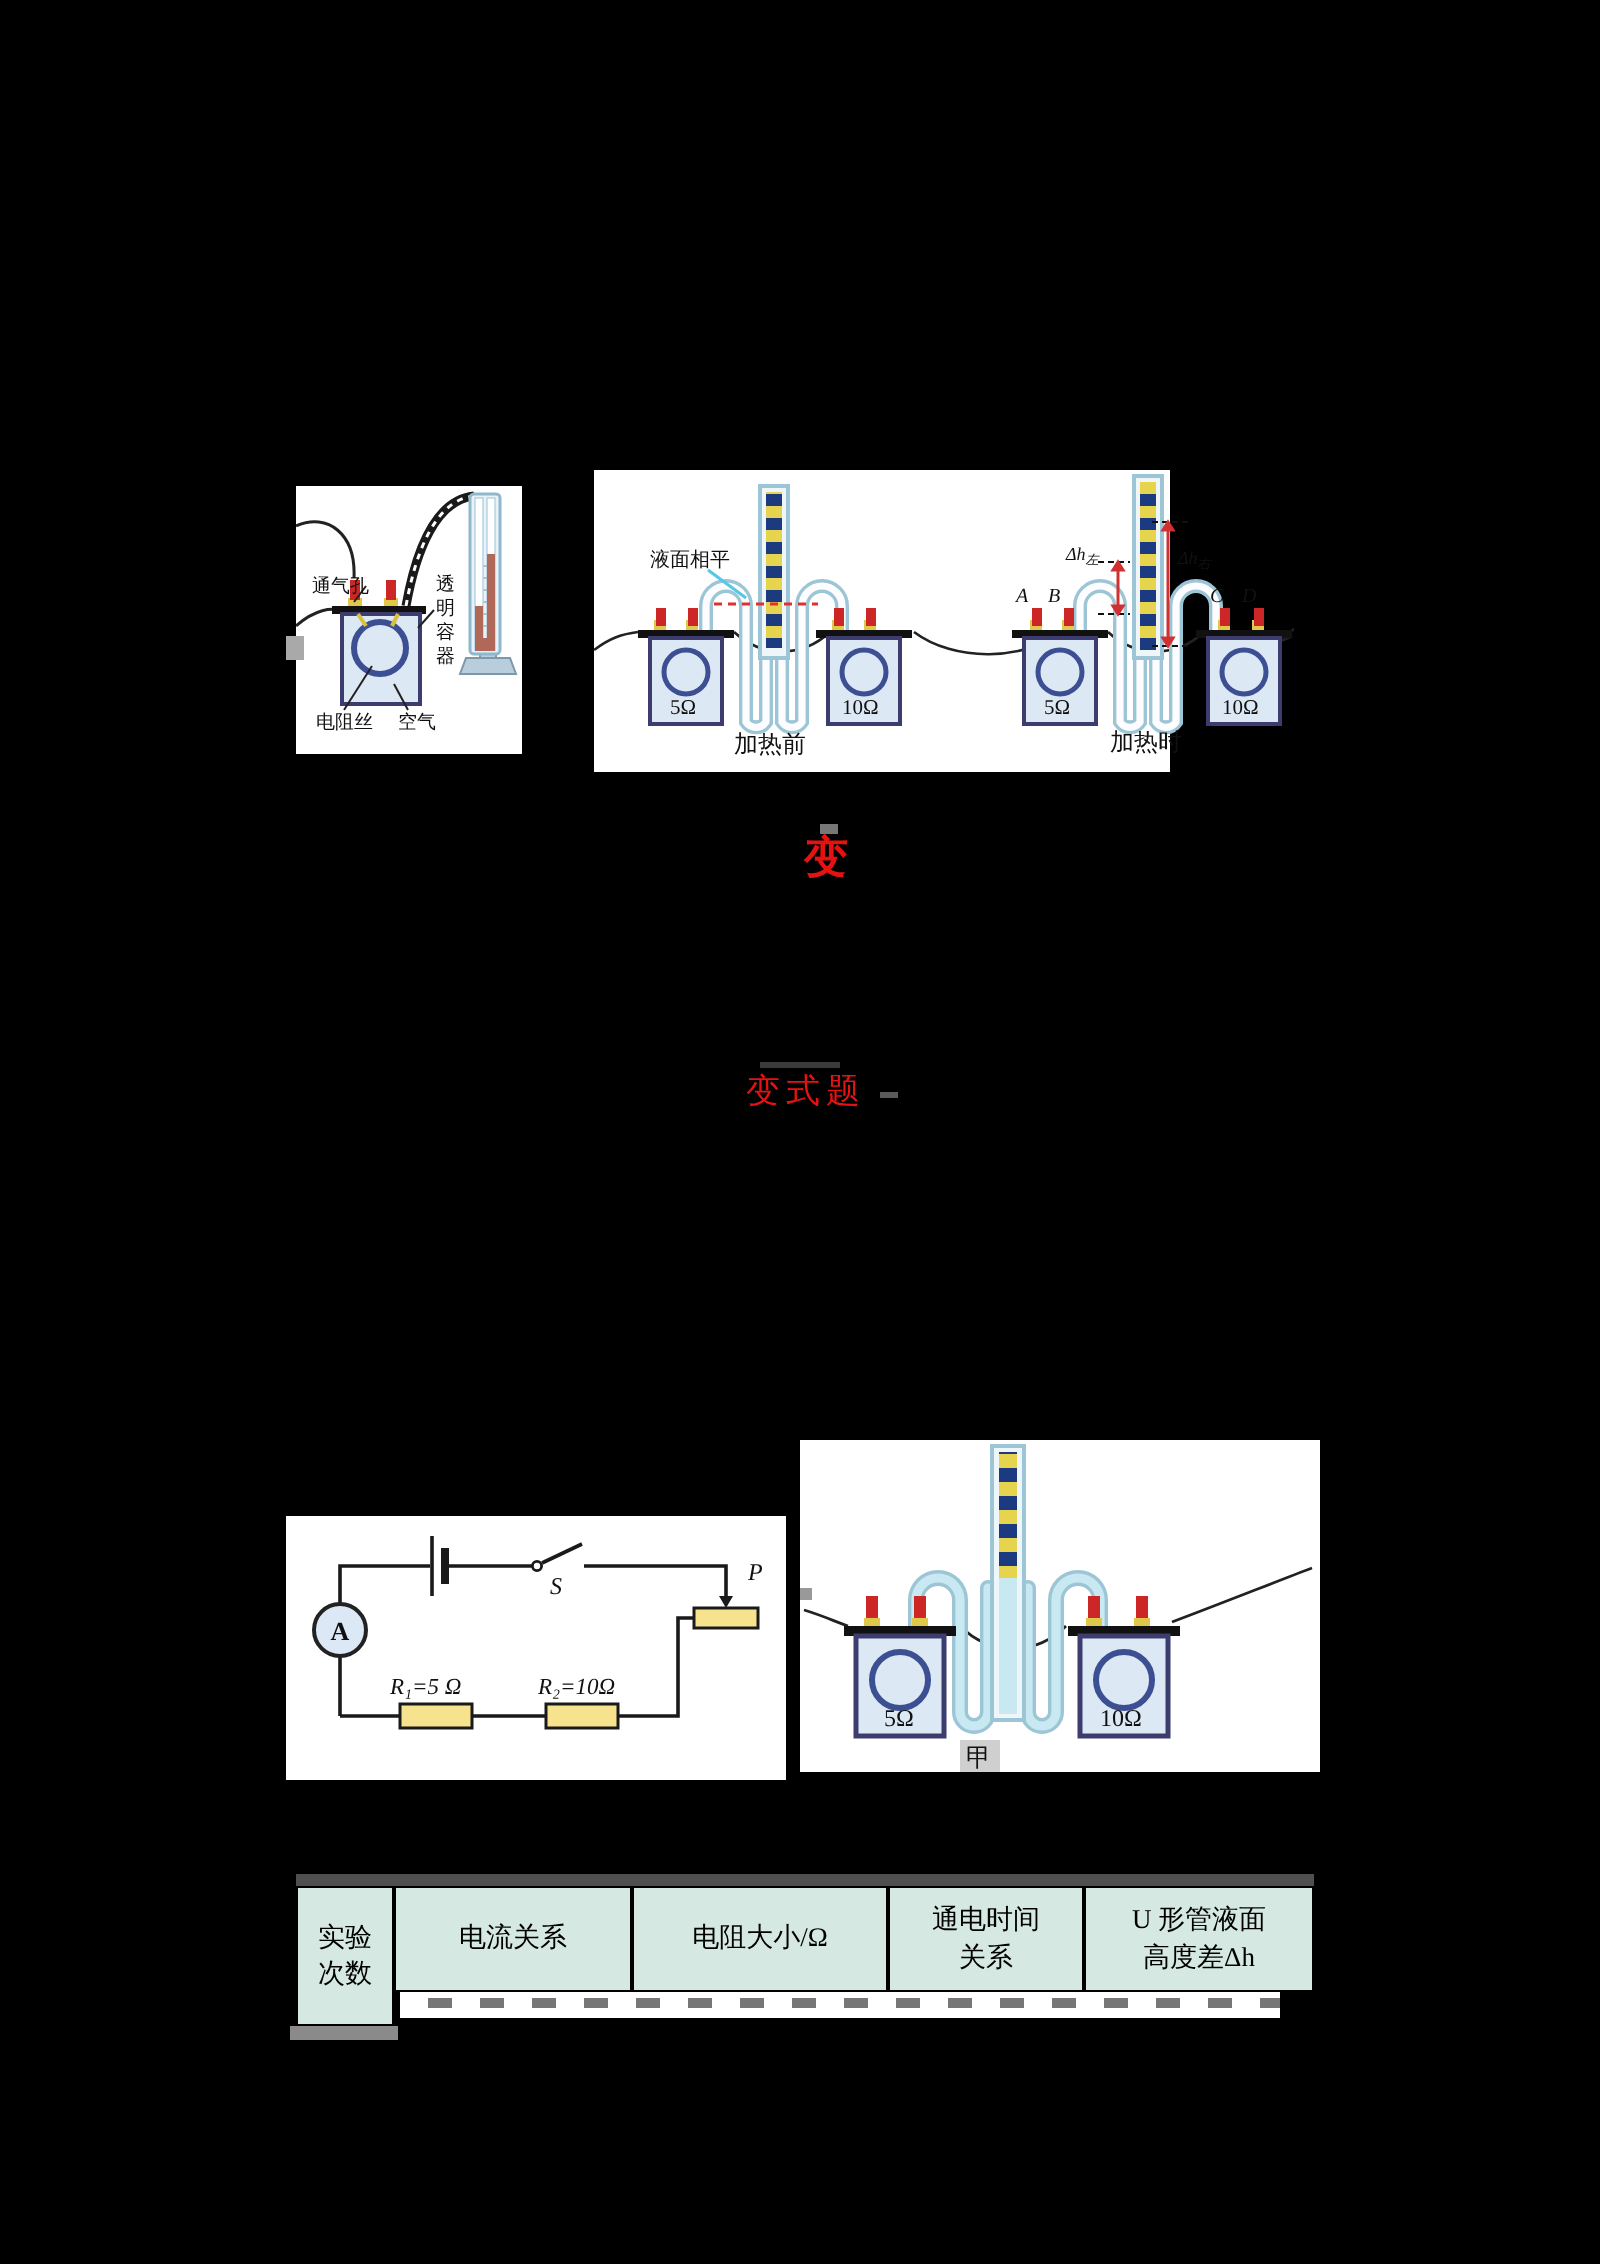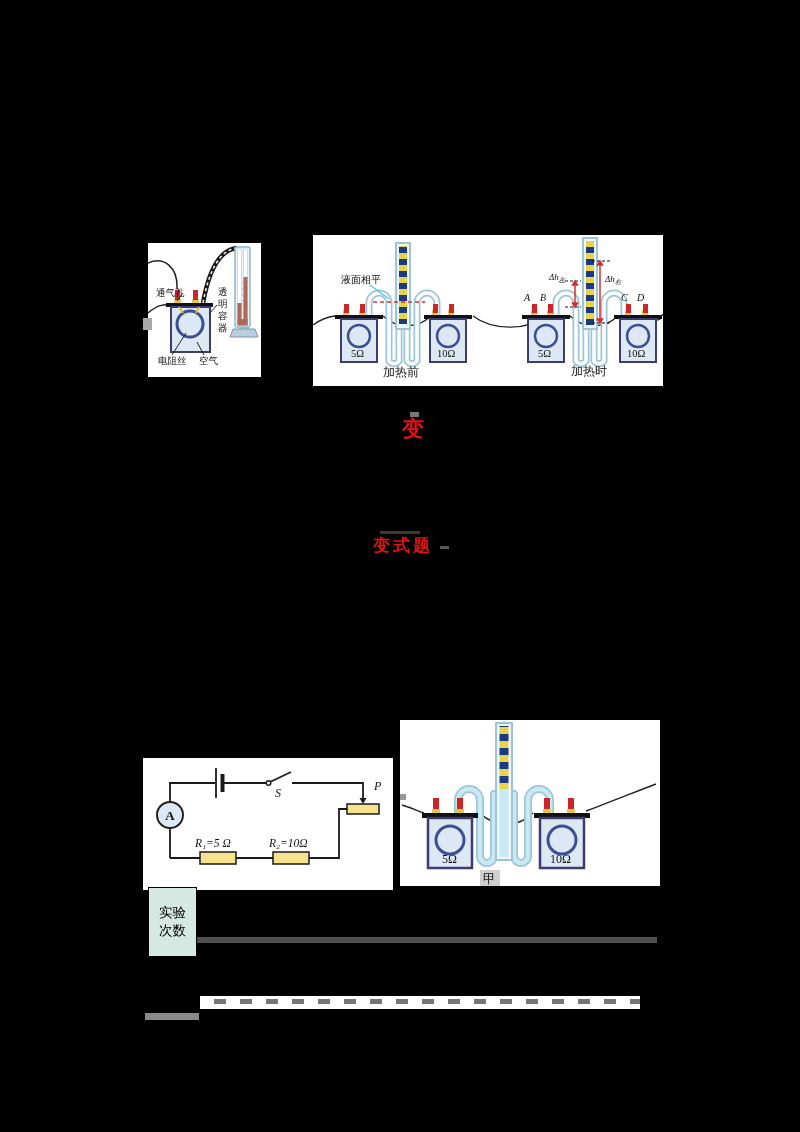--- a/index.html
+++ b/index.html
@@ -4,27 +4,27 @@
 <style>
   html,body{margin:0;padding:0;background:#000;}
   #page{position:relative;width:800px;height:1132px;background:#000;overflow:hidden;
         font-family:"Liberation Serif","DejaVu Serif",serif;}
   .figbox{position:absolute;background:#fff;}
   svg text{font-family:"Liberation Serif","DejaVu Serif",serif;fill:#111;}
   
   .stamp1{position:absolute;left:402px;top:417px;color:#e51212;font-weight:bold;
           font-size:22px;line-height:24px;}
   .stamp1-cap{position:absolute;left:410px;top:412px;width:9px;height:5px;background:#777;}
-  .stamp2{position:absolute;left:373px;top:537px;color:#e51212;font-weight:bold;
+  .stamp2{position:absolute;left:373px;top:537px;color:#e51212;font-weight:normal;
           font-size:17px;line-height:18px;letter-spacing:3px;}
   .stamp2-cap{position:absolute;left:380px;top:531px;width:40px;height:3px;background:#3a3a3a;}
   .stamp2-dash{position:absolute;left:440px;top:546px;width:9px;height:3px;background:#5a5a5a;}
   
   .tbl-strip{position:absolute;left:148px;top:937px;width:509px;height:6px;background:#4f4f4f;}
-  .tbl-col1{position:absolute;left:148px;top:887px;width:49px;height:70px;background:#d6e8e2;
+  .tbl-col1{position:absolute;left:148px;top:943px;width:49px;height:70px;background:#d6e8e2;
             border:1.5px solid #000;box-sizing:border-box;display:flex;align-items:center;
             justify-content:center;text-align:center;font-size:13.5px;color:#000;
             white-space:pre-line;line-height:1.35;}
   .tbl-head{position:absolute;left:197px;top:943px;display:flex;height:53px;}
   .tbl-cell{background:#d6e8e2;border:1.5px solid #000;box-sizing:border-box;display:flex;
             align-items:center;justify-content:center;text-align:center;font-size:13.5px;
             color:#000;white-space:pre-line;line-height:1.35;height:53px;}
   .c2{width:119px;} .c3{width:128px;} .c4{width:98px;} .c5{width:115px;}
   .tbl-rowcut{position:absolute;left:200px;top:996px;width:440px;height:13px;background:#fff;}
   .tbl-rowcut-smudge{margin:3px 0 0 14px;height:5px;opacity:.65;
@@ -83,21 +83,21 @@
       <text x="70" y="52" font-size="9.5">透</text>
       <text x="70" y="64" font-size="9.5">明</text>
       <text x="70" y="76" font-size="9.5">容</text>
       <text x="70" y="88" font-size="9.5">器</text>
       <text x="10" y="121" font-size="9.5">电阻丝</text>
       <text x="51" y="121" font-size="9.5">空气</text>
     </svg>
   </div>
   <div class="artifact-gray"></div>
 
-  <div class="figbox" style="left:313px;top:235px;width:350px;height:151px;">
+  <div class="figbox" style="left:297px;top:235px;width:288px;height:151px;">
     <svg width="350" height="151" viewBox="0 0 350 151">
       <defs>
         <pattern id="st" width="10" height="12" patternUnits="userSpaceOnUse">
           <rect width="10" height="6" fill="#1c3a80"></rect>
             <rect y="6" width="10" height="6" fill="#e6d44e"></rect>
         </pattern>
       </defs>
 
       <g fill="none" stroke="#222" stroke-width="1.3">
         <path d="M0,90 C8,84 14,82 22,81"></path>
@@ -293,18 +293,26 @@
       </g>
 
       <rect x="80" y="150" width="20" height="16" fill="#cfcfcf"></rect>
       <text x="83" y="163" font-size="12.5">甲</text>
     </svg>
   </div>
 
   <div class="tbl-strip"></div>
   <div class="tbl-col1">实验
 次数</div>
+  <div class="tbl-head">
+    <div class="tbl-cell c2">电流关系</div>
+    <div class="tbl-cell c3">电阻大小/Ω</div>
+    <div class="tbl-cell c4">通电时间
+关系</div>
+    <div class="tbl-cell c5">U 形管液面
+高度差Δh</div>
+  </div>
   <div class="tbl-rowcut">
     <div class="tbl-rowcut-smudge"></div>
   </div>
   <div class="tbl-graybar"></div>
 
 </div>
 
 </body></html>

